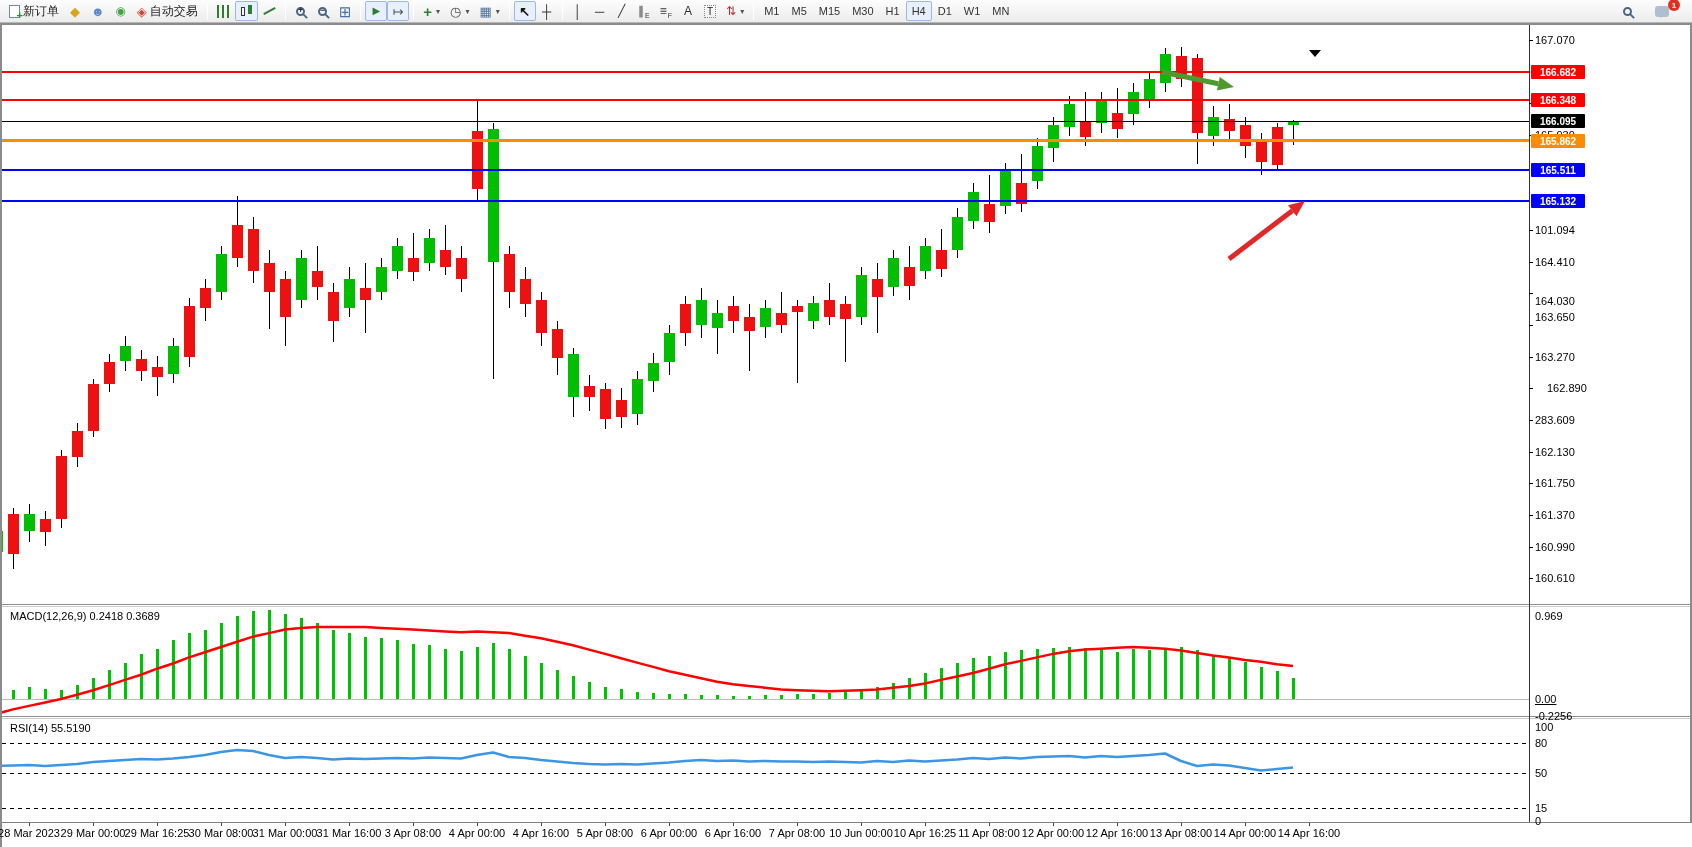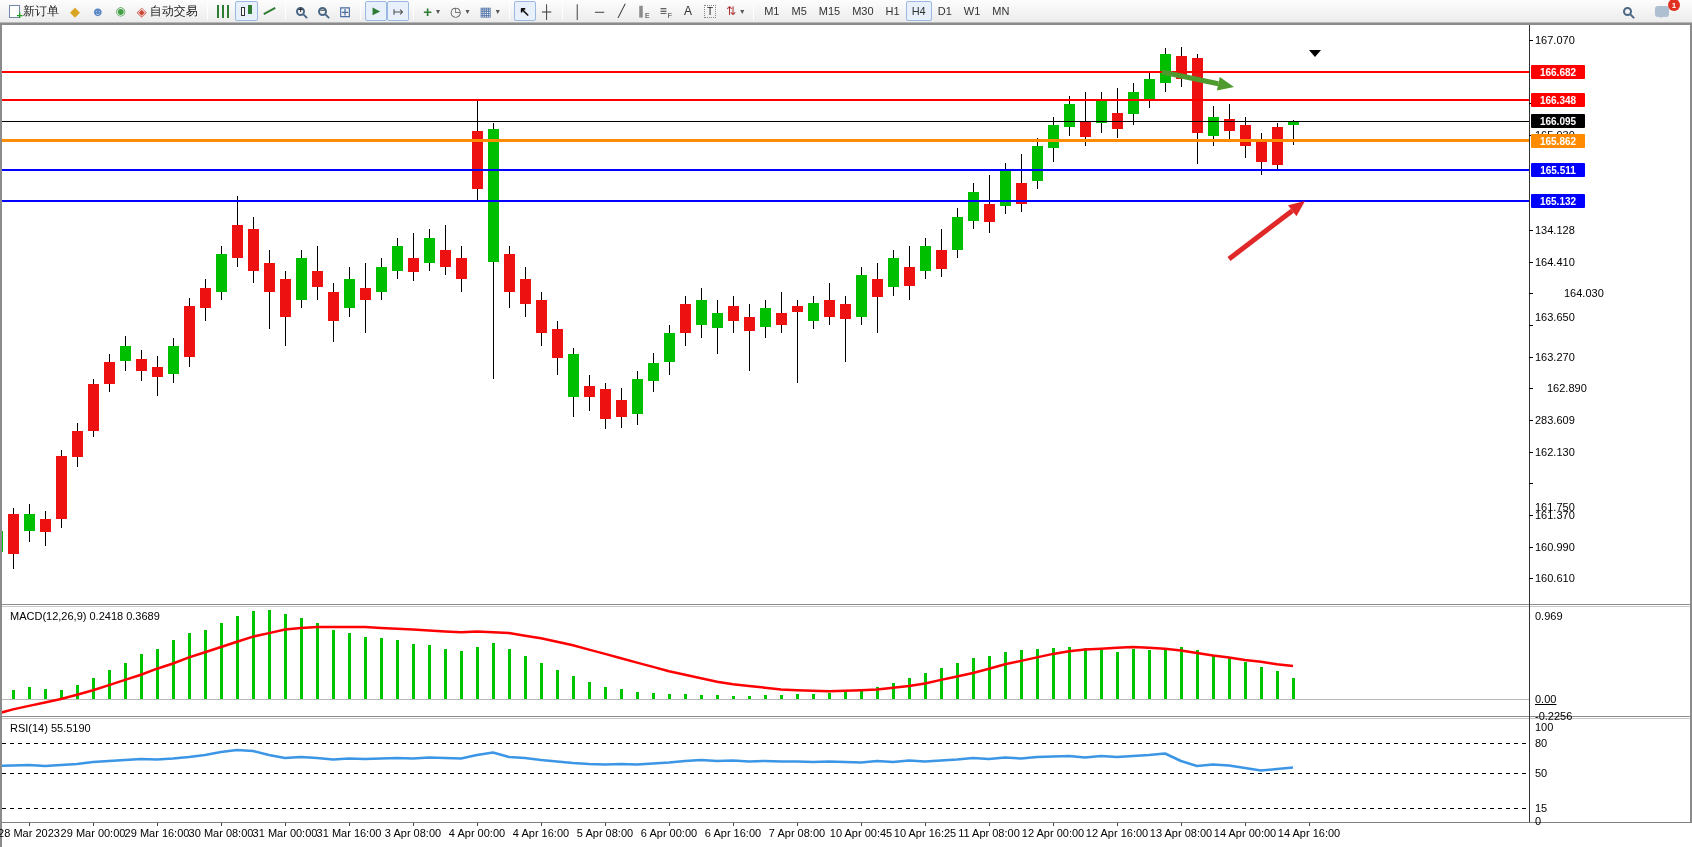--- a/index.html
+++ b/index.html
@@ -475,21 +475,21 @@
           <polyline points="-5,47.0 11,46.5 27,46.0 43,47.0 59,46.0 75,45.0 91,43.0 107,42.0 123,41.0 139,40.0 155,40.5 171,39.5 187,38.0 203,36.0 219,33.0 235,31.0 251,32.0 267,36.0 283,39.0 299,38.0 315,39.0 331,40.5 347,39.5 363,40.0 379,39.5 395,39.0 411,39.5 427,38.5 443,39.0 459,39.5 475,36.0 491,33.5 507,38.0 523,39.0 539,41.0 555,42.5 571,44.0 587,45.0 603,45.5 619,45.0 635,45.5 651,44.5 667,43.5 683,42.0 699,41.0 715,42.0 731,41.5 747,42.5 763,42.0 779,42.5 795,42.5 811,43.0 827,42.5 843,43.0 859,43.5 875,42.0 891,43.0 907,41.5 923,42.5 939,41.5 955,40.5 971,39.0 987,40.0 1003,38.5 1019,39.5 1035,38.0 1051,37.5 1067,37.0 1083,38.5 1099,37.0 1115,38.0 1131,37.0 1147,36.0 1163,34.5 1179,42.0 1195,47.0 1211,45.5 1227,46.5 1243,49.0 1259,51.5 1275,50.0 1291,48.5" fill="none" stroke="#3c96e6" stroke-width="2.5" stroke-linejoin="round"></polyline>
         </svg>
       </div>
     <div id="axis-col"></div>
     <div id="time-axis" style="top: 797px; height: 25px;">
         <div class="ttick" style="left: 27px;"></div>
         <div class="tlabel" style="left: 27px;">28 Mar 2023</div>
         <div class="ttick" style="left: 91px;"></div>
         <div class="tlabel" style="left: 91px;">29 Mar 00:00</div>
         <div class="ttick" style="left: 155px;"></div>
-        <div class="tlabel" style="left: 155px;">29 Mar 16:00</div>
+        <div class="tlabel" style="left: 155px;">29 Mar 16:25</div>
         <div class="ttick" style="left: 219px;"></div>
         <div class="tlabel" style="left: 219px;">30 Mar 08:00</div>
         <div class="ttick" style="left: 283px;"></div>
         <div class="tlabel" style="left: 283px;">31 Mar 00:00</div>
         <div class="ttick" style="left: 347px;"></div>
         <div class="tlabel" style="left: 347px;">31 Mar 16:00</div>
         <div class="ttick" style="left: 411px;"></div>
         <div class="tlabel" style="left: 411px;">3 Apr 08:00</div>
         <div class="ttick" style="left: 475px;"></div>
         <div class="tlabel" style="left: 475px;">4 Apr 00:00</div>
@@ -497,21 +497,21 @@
         <div class="tlabel" style="left: 539px;">4 Apr 16:00</div>
         <div class="ttick" style="left: 603px;"></div>
         <div class="tlabel" style="left: 603px;">5 Apr 08:00</div>
         <div class="ttick" style="left: 667px;"></div>
         <div class="tlabel" style="left: 667px;">6 Apr 00:00</div>
         <div class="ttick" style="left: 731px;"></div>
         <div class="tlabel" style="left: 731px;">6 Apr 16:00</div>
         <div class="ttick" style="left: 795px;"></div>
         <div class="tlabel" style="left: 795px;">7 Apr 08:00</div>
         <div class="ttick" style="left: 859px;"></div>
-        <div class="tlabel" style="left: 859px;">10 Apr 00:45</div>
+        <div class="tlabel" style="left: 859px;">10 Jun 00:00</div>
         <div class="ttick" style="left: 923px;"></div>
         <div class="tlabel" style="left: 923px;">10 Apr 16:25</div>
         <div class="ttick" style="left: 987px;"></div>
         <div class="tlabel" style="left: 987px;">11 Apr 08:00</div>
         <div class="ttick" style="left: 1051px;"></div>
         <div class="tlabel" style="left: 1051px;">12 Apr 00:00</div>
         <div class="ttick" style="left: 1115px;"></div>
         <div class="tlabel" style="left: 1115px;">12 Apr 16:00</div>
         <div class="ttick" style="left: 1179px;"></div>
         <div class="tlabel" style="left: 1179px;">13 Apr 08:00</div>
@@ -523,37 +523,37 @@
   <div class="paneSep" style="top: 579px;"></div>
       <div class="paneSep" style="top: 691px;"></div>
       <div id="vaxis-line" style="left: 1527px; top: 0px; height: 797px;"></div>
       <div class="tick-dash" style="top: 15px;"></div>
       <div class="tick-label" style="top: 9px;">167.070</div>
       <div class="tick-dash" style="top: 78px;"></div>
       <div class="tick-label" style="top: 72px;">166.310</div>
       <div class="tick-dash" style="top: 110px;"></div>
       <div class="tick-label" style="top: 104px;">165.930</div>
       <div class="tick-dash" style="top: 205px;"></div>
-      <div class="tick-label" style="top: 199px;">134.128</div>
+      <div class="tick-label" style="top: 199px;">101.094</div>
       <div class="tick-dash" style="top: 237px;"></div>
       <div class="tick-label" style="top: 231px;">164.410</div>
       <div class="tick-dash" style="top: 268px;"></div>
-      <div class="tick-label" style="top: 262px; margin-left: 29px;">164.030</div>
+      <div class="tick-label" style="top: 270px;">164.030</div>
       <div class="tick-dash" style="top: 300px;"></div>
       <div class="tick-label" style="top: 286px;">163.650</div>
       <div class="tick-dash" style="top: 332px;"></div>
       <div class="tick-label" style="top: 326px;">163.270</div>
       <div class="tick-dash" style="top: 363px;"></div>
       <div class="tick-label" style="top: 357px; margin-left: 12px;">162.890</div>
       <div class="tick-dash" style="top: 395px;"></div>
       <div class="tick-label" style="top: 389px;">283.609</div>
       <div class="tick-dash" style="top: 427px;"></div>
       <div class="tick-label" style="top: 421px;">162.130</div>
       <div class="tick-dash" style="top: 458px;"></div>
-      <div class="tick-label" style="top: 476px;">161.750</div>
+      <div class="tick-label" style="top: 452px;">161.750</div>
       <div class="tick-dash" style="top: 490px;"></div>
       <div class="tick-label" style="top: 484px;">161.370</div>
       <div class="tick-dash" style="top: 522px;"></div>
       <div class="tick-label" style="top: 516px;">160.990</div>
       <div class="tick-dash" style="top: 553px;"></div>
       <div class="tick-label" style="top: 547px;">160.610</div>
       <div class="pbadge" style="top: 40px; background: rgb(255, 0, 0);">166.682</div>
       <div class="pbadge" style="top: 68px; background: rgb(255, 0, 0);">166.348</div>
       <div class="pbadge" style="top: 89px; background: rgb(0, 0, 0);">166.095</div>
       <div class="pbadge" style="top: 109px; background: rgb(255, 140, 0);">165.862</div>

